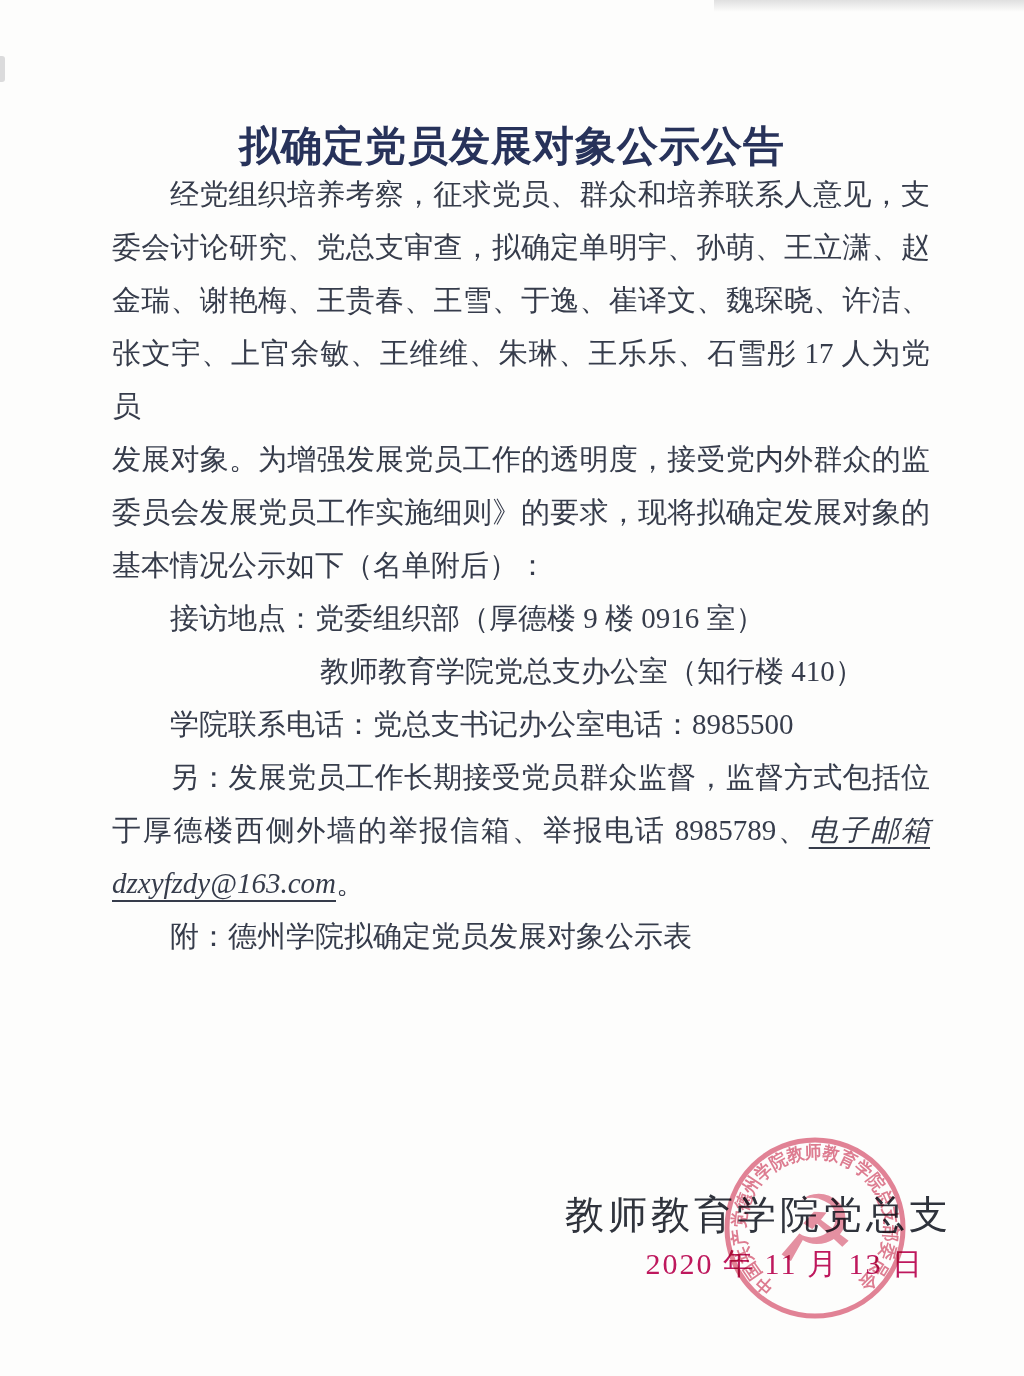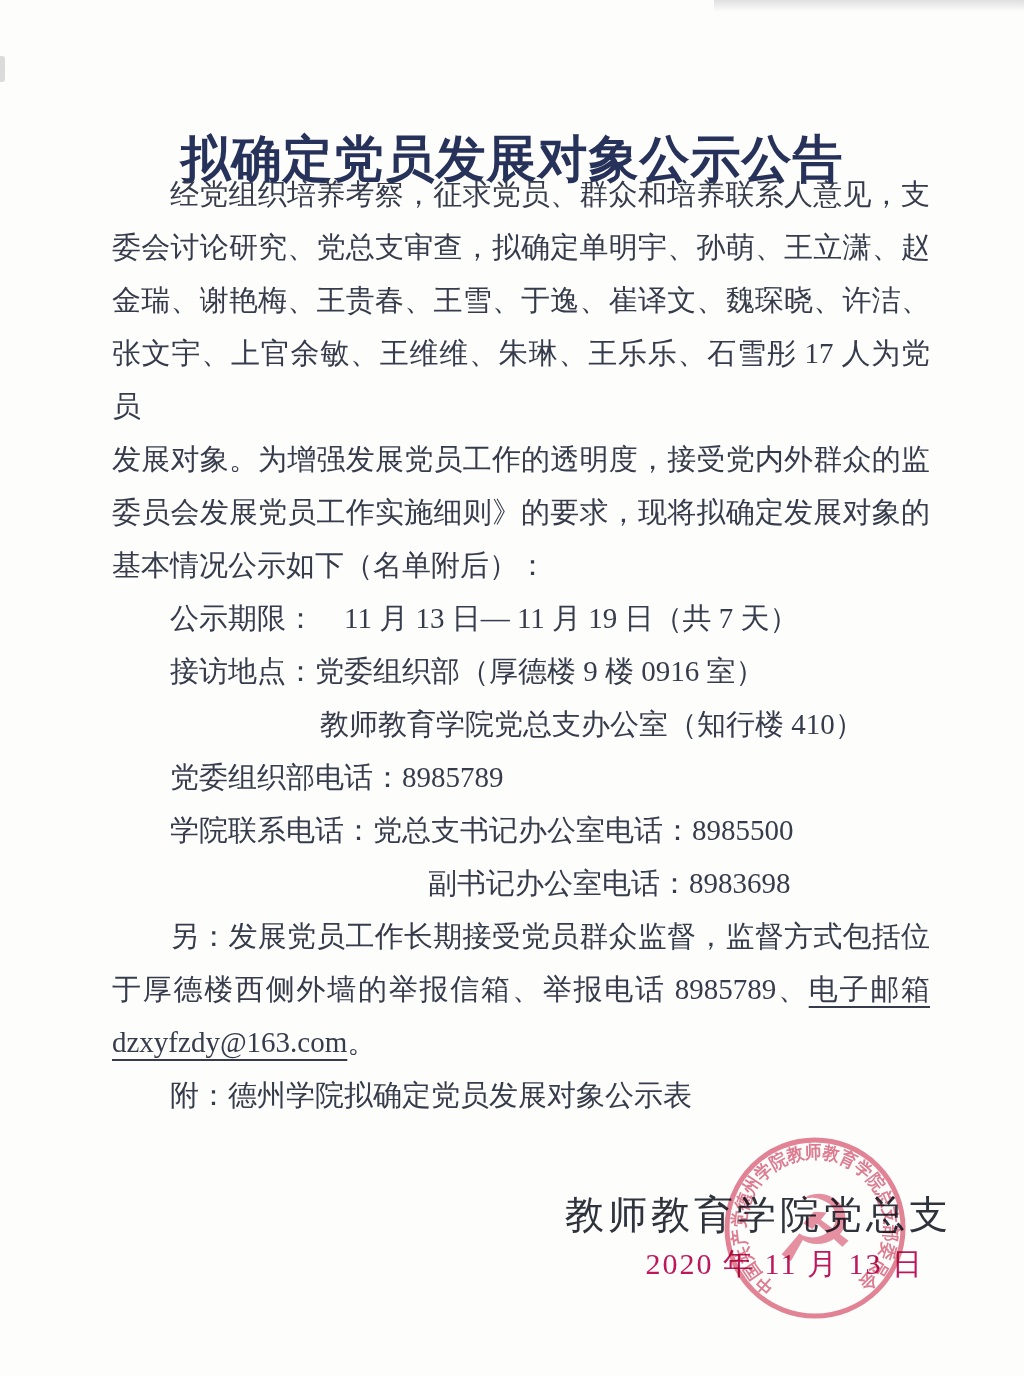--- a/index.html
+++ b/index.html
@@ -30,21 +30,21 @@
     width: 5px; height: 26px;
     background: rgba(120,120,125,0.25);
     border-radius: 0 3px 3px 0;
     pointer-events: none;
   }
   .doc-title {
     position: absolute;
     top: 92px; left: 0;
     width: 100%;
     text-align: center;
-    font-size: 50px;
+    font-size: 41px;
     font-weight: bold;
     letter-spacing: 1px;
     color: #27325a;
   }
   .body-text {
     position: absolute;
     top: 168px;
     left: 112px;
     width: 818px;
     font-size: 29px;
@@ -59,20 +59,21 @@
     text-justify: inter-ideograph;
   }
   .ind-2 { padding-left: 58px; }
   .ind-2.just { padding-left: 0; text-indent: 58px; font-family: Liberation Serif, serif; }
   .ind-loc2 { padding-left: 208px; }
   .ind-deputy { padding-left: 316px; }
   .u {
     text-decoration: underline;
     text-underline-offset: 7px;
     text-decoration-thickness: 2px;
+    font-style: italic;
   }
   .signature {
     position: absolute;
     top: 1188px;
     right: 72px;
     font-size: 39px;
     letter-spacing: 4px;
     color: #2f333c;
   }
   .date {
@@ -118,26 +119,23 @@
 
   <div class="body-text">
     <div class="line just ind-2">经党组织培养考察，征求党员、群众和培养联系人意见，支</div>
     <div class="line just">委会讨论研究、党总支审查，拟确定单明宇、孙萌、王立潇、赵</div>
     <div class="line just">金瑞、谢艳梅、王贵春、王雪、于逸、崔译文、魏琛晓、许洁、</div>
     <div class="line just">张文宇、上官余敏、王维维、朱琳、王乐乐、石雪彤 17 人为党员</div>
     <div class="line just">发展对象。为增强发展党员工作的透明度，接受党内外群众的监</div>
     <div class="line just">委员会发展党员工作实施细则》的要求，现将拟确定发展对象的</div>
     <div class="line">基本情况公示如下（名单附后）：</div>
 
-    <div class="line ind-2">公示期限：　11 月 13 日— 11 月 19 日（共 7 天）</div>
     <div class="line ind-2">接访地点：党委组织部（厚德楼 9 楼 0916 室）</div>
     <div class="line ind-loc2">教师教育学院党总支办公室（知行楼 410）</div>
-    <div class="line ind-2">党委组织部电话：8985789</div>
     <div class="line ind-2">学院联系电话：党总支书记办公室电话：8985500</div>
-    <div class="line ind-deputy">副书记办公室电话：8983698</div>
 
     <div class="line just ind-2">另：发展党员工作长期接受党员群众监督，监督方式包括位</div>
     <div class="line just"><span>于厚德楼西侧外墙的举报信箱、举报电话 8985789、</span><span class="u">电子邮箱</span></div>
     <div class="line"><span class="u">dzxyfzdy@163.com</span><span>。</span></div>
 
     <div class="line ind-2">附：德州学院拟确定党员发展对象公示表</div>
   </div>
 
   <div class="signature">教师教育学院党总支</div>
   <div class="date">2020 年 11 月 13 日</div>

